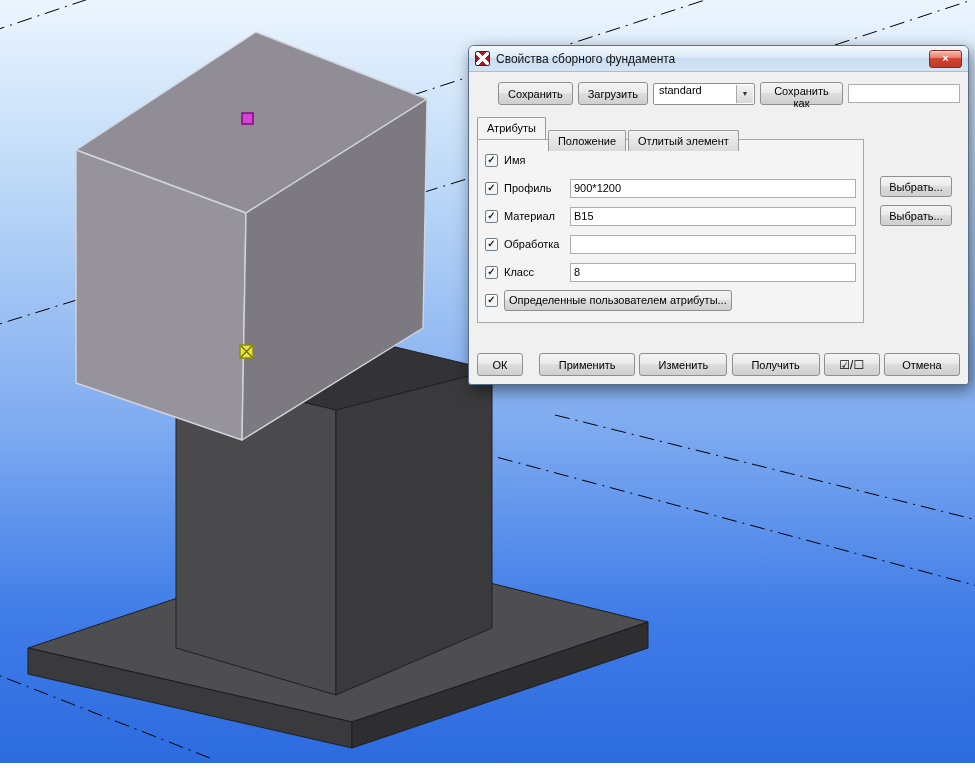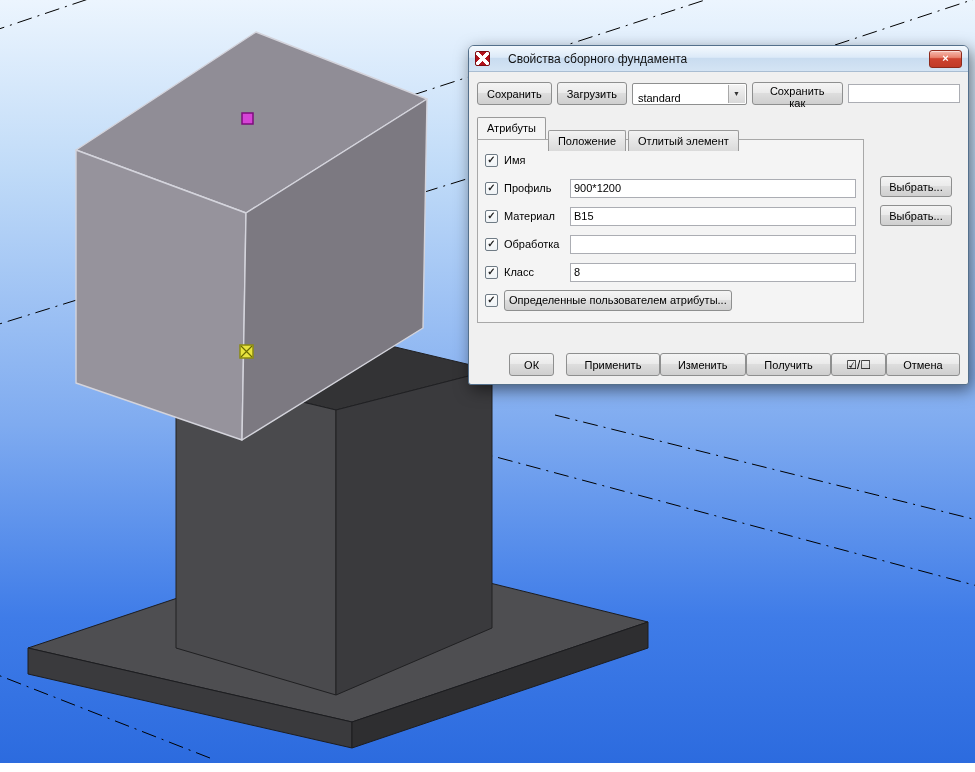--- a/index.html
+++ b/index.html
@@ -21,21 +21,21 @@
   
   .dialog {
     position:absolute; left:468px; top:45px; width:501px; height:340px;
     background:#f0f0f0;
     border:1px solid #54708c;
     border-radius:6px 6px 3px 3px;
     box-shadow:3px 5px 16px rgba(0,0,0,.5);
     font-size:11px; color:#000;
   }
   .titlebar {
-    height:26px; display:flex; align-items:center; gap:18px; padding:0 6px;
+    height:26px; display:flex; align-items:center; gap:6px; padding:0 6px;
     background:linear-gradient(180deg,#f4f9fe 0%, #dcEAf8 45%, #c9dcf0 50%, #d4e4f4 100%);
     border-bottom:1px solid #a9bdd2; border-radius:5px 5px 0 0;
   }
   .app-icon {
     width:15px; height:15px; border-radius:2px; flex:none;
     background:
       linear-gradient(45deg, transparent 42%, #fff 42%, #fff 58%, transparent 58%),
       linear-gradient(-45deg, transparent 42%, #fff 42%, #fff 58%, transparent 58%),
       #b2121b;
     border:1px solid #7d0d12;
@@ -47,24 +47,24 @@
     color:#fff; font-weight:bold; font-size:11px; line-height:15px; text-align:center;
     box-shadow:inset 0 1px 0 rgba(255,255,255,.5); cursor:pointer; padding:0;
   }
   .dlg-body { position:relative; padding:10px 8px 8px 8px; height:312px; }
 
   .btn {
     font-family:"Liberation Sans", sans-serif; font-size:11px; color:#000;
     background:linear-gradient(180deg,#f4f4f4 0%, #ebebeb 45%, #dddddd 50%, #cfcfcf 100%);
     border:1px solid #8e8f8f; border-radius:3px; height:23px; padding:2px 9px; cursor:pointer;
   }
-  .toolbar { display:flex; gap:5px; align-items:center; margin-bottom:12px; }
+  .toolbar { display:flex; gap:5px; align-items:center; margin-bottom:12px;margin-left:21px; }
   .combo {
     width:118px; height:22px; background:#fff; border:1px solid #8e8f8f; border-radius:2px;
-    display:flex; align-items:flex-end; padding-left:5px; position:relative; cursor:pointer;
+    display:flex; align-items:flex-start; padding-left:5px; position:relative; cursor:pointer;
   }
   .combo-arrow {
     position:absolute; right:1px; top:1px; bottom:1px; width:17px;
     background:linear-gradient(180deg,#f4f4f4,#d9d9d9); border-left:1px solid #a9a9a9;
     display:flex; align-items:center; justify-content:center; font-size:7px; color:#333;
   }
   .txt {
     height:19px; border:1px solid #abadb3; background:#fff; padding:0 3px;
     font-family:"Liberation Sans", sans-serif; font-size:11px;
   }
@@ -94,21 +94,21 @@
   .lbl { width:66px; flex:none; font-size:11px; }
   .field-input { flex:1; }
   .select-btn { position:absolute; right:8px; width:72px; height:21px; padding:1px 4px; }
   .uda-btn { height:21px; padding:2px 4px; }
 
   .footer {
     position:absolute; left:8px; right:8px; bottom:8px;
     display:flex; justify-content:space-between;
   }
   .footer .btn { height:23px; }
-  .w-ok { width:46px;margin-left:32px; } .w-apply { width:96px;margin-left:12px; } .w-modify { width:88px; }
+  .w-ok { width:46px; } .w-apply { width:96px;margin-left:12px; } .w-modify { width:88px; }
   .w-get { width:88px; } .w-toggle { width:56px; font-size:12px; padding:0; }
   .w-cancel { width:76px; }
 </style>
 </head>
 <body>
 
 <div class="stage">
 
   <svg class="scene" width="975" height="772" viewBox="0 0 975 772">
 

